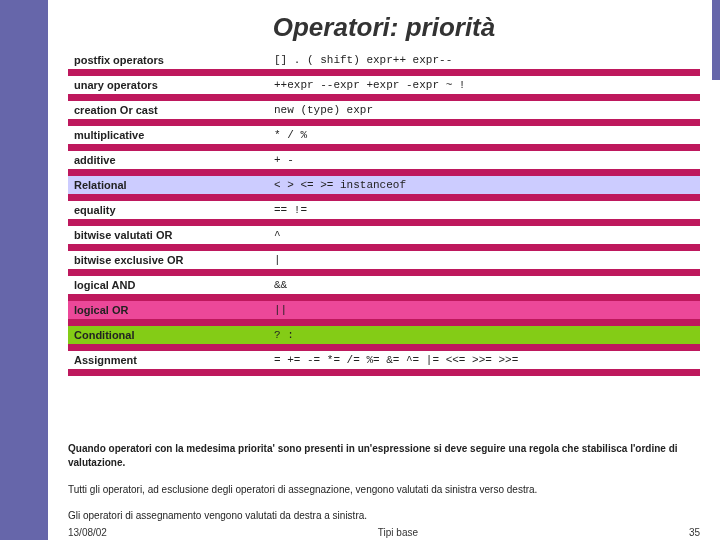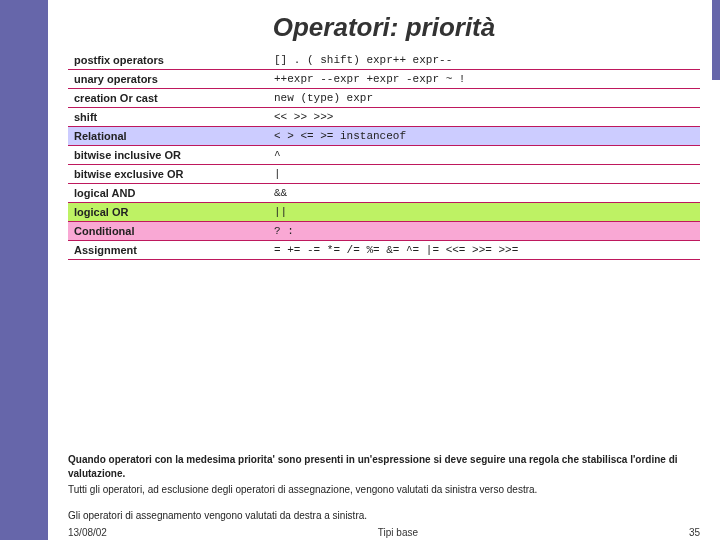--- a/index.html
+++ b/index.html
@@ -64,21 +64,21 @@
       flex: 1;
     }
 
     table {
       width: 100%;
       border-collapse: collapse;
       font-size: 11px;
     }
 
     tr {
-      border-bottom: 1px solid #be185d;
+      border-bottom: 7px solid #be185d;
     }
 
     td {
       padding: 3px 6px;
       vertical-align: middle;
     }
 
     td:first-child {
       width: 200px;
       font-weight: bold;
@@ -134,57 +134,65 @@
             </tr>
             <tr>
               <td>unary operators</td>
               <td>++expr  --expr  +expr  -expr  ~  !</td>
             </tr>
             <tr>
               <td>creation Or cast</td>
               <td>new  (type) expr</td>
             </tr>
             <tr>
-              <td>shift</td>
-              <td>&lt;&lt;  &gt;&gt;  &gt;&gt;&gt;</td>
+              <td>multiplicative</td>
+              <td>*  /  %</td>
+            </tr>
+            <tr>
+              <td>additive</td>
+              <td>+  -</td>
             </tr>
             <tr style="background-color: rgb(204, 204, 255);">
               <td>Relational</td>
               <td>&lt;  &gt;  &lt;=  &gt;=  instanceof</td>
             </tr>
             <tr>
-              <td>bitwise inclusive OR</td>
+              <td>equality</td>
+              <td>==  !=</td>
+            </tr>
+            <tr>
+              <td>bitwise valutati OR</td>
               <td>^</td>
             </tr>
             <tr>
               <td>bitwise exclusive OR</td>
               <td>|</td>
             </tr>
             <tr>
               <td>logical AND</td>
               <td>&amp;&amp;</td>
             </tr>
-            <tr style="background-color: #bef264; padding-left: 21px;">
+            <tr style="background-color: #ec4899; padding-left: 21px;">
               <td>logical OR</td>
               <td>||</td>
             </tr>
-            <tr style="background-color: #f9a8d4;">
+            <tr style="background-color: #84cc16;">
               <td>Conditional</td>
               <td>?  :</td>
             </tr>
             <tr>
               <td>Assignment</td>
               <td>=  +=  -=  *=  /=  %=  &amp;=  ^=  |=  &lt;&lt;=  &gt;&gt;=  &gt;&gt;=</td>
             </tr>
           </tbody>
       </table>
     </div>
 
     <div class="footer-text">
-      <p style="font-weight:bold; margin-bottom:2px;">Quando operatori con la medesima priorita' sono presenti in un'espressione si deve seguire una regola che stabilisca l'ordine di valutazione.</p>
+      <p style="font-weight:bold; margin-bottom:13px;">Quando operatori con la medesima priorita' sono presenti in un'espressione si deve seguire una regola che stabilisca l'ordine di valutazione.</p>
       <p style="margin-bottom:12px;">Tutti gli operatori, ad esclusione degli operatori di assegnazione, vengono valutati da sinistra verso destra.</p>
       <p>Gli operatori di assegnamento vengono valutati da destra a sinistra.</p>
     </div>
     <div class="footer-bottom">
       <span>13/08/02</span>
       <span class="center">Tipi base</span>
       <span>35</span>
     </div>
   </div>
 </div>

